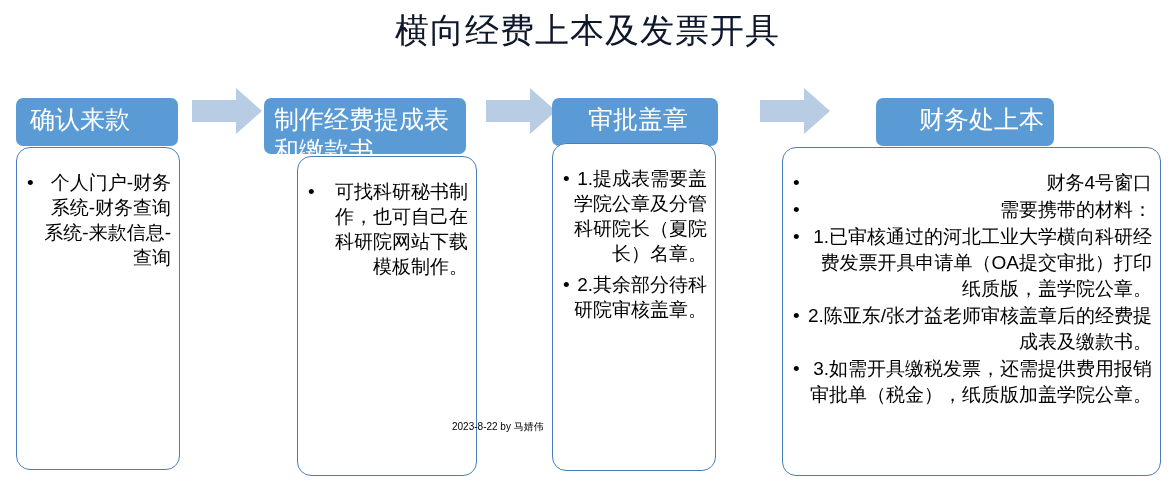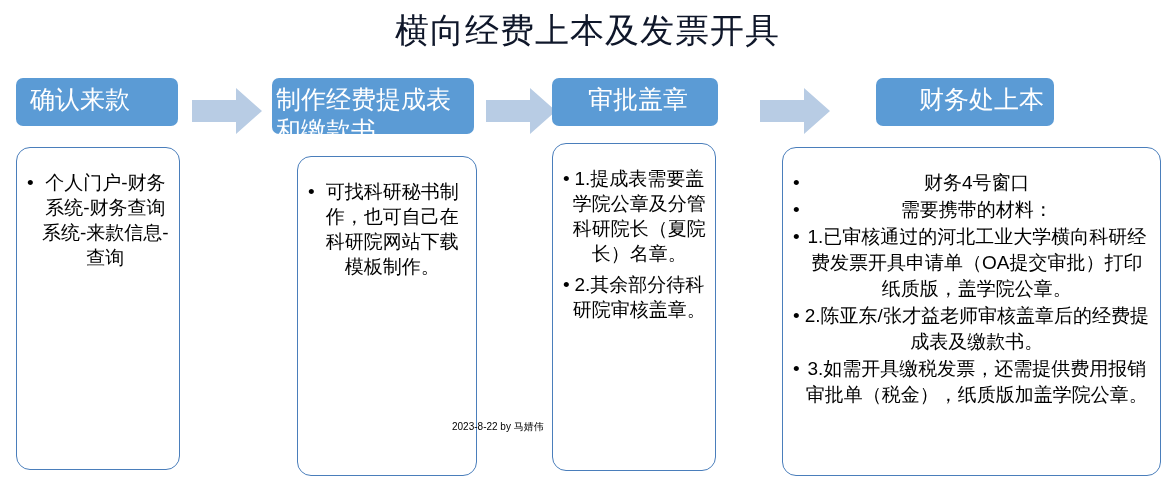--- a/index.html
+++ b/index.html
@@ -33,23 +33,24 @@
     position: absolute;
     background: #5b9bd5;
     border-radius: 7px;
     color: #ffffff;
     font-size: 25px;
     line-height: 31px;
     box-sizing: border-box;
     padding: 6px 10px 0 14px;
     overflow: visible;
     white-space: pre-line;
+    margin-top: 20px;
   }
   .step-header.h1 { left: 16px;  top: 78px;  width: 162px; height: 48px; }
-  .step-header.h2 { left: 272px; top: 78px;  width: 202px; height: 56px; padding-left: 4px;}
+  .step-header.h2 { left: 264px; top: 78px;  width: 202px; height: 56px; padding-left: 10px;}
   .step-header.h3 { left: 552px; top: 78px;  width: 166px; height: 48px; text-align: center; padding-left: 16px; }
   .step-header.h4 { left: 876px; top: 78px;  width: 178px; height: 48px; text-align: right; padding-left: 0; }
 
   
   .arrow {
     position: absolute;
     width: 70px;
     height: 46px;
   }
   .arrow svg { display: block; }
@@ -80,21 +81,21 @@
     margin-bottom: 2px;
   }
   .bullet-dot {
     flex: 0 0 auto;
     line-height: 25px;
     font-size: 19px;
     padding-right: 2px;
   }
   .bullet-text {
     flex: 1 1 auto;
-    text-align: center;
+    text-align: right;
   }
 
   
   .b1 .bullet-dot { padding-right: 6px; }
   .b1 .bullet-text { text-indent: 0; }
 
   .b3 .bullet-line { margin-bottom: 6px; }
   .b4 .bullet-line { margin-bottom: 1px; }
   .b4 { font-size: 19px; line-height: 26px; }
 

